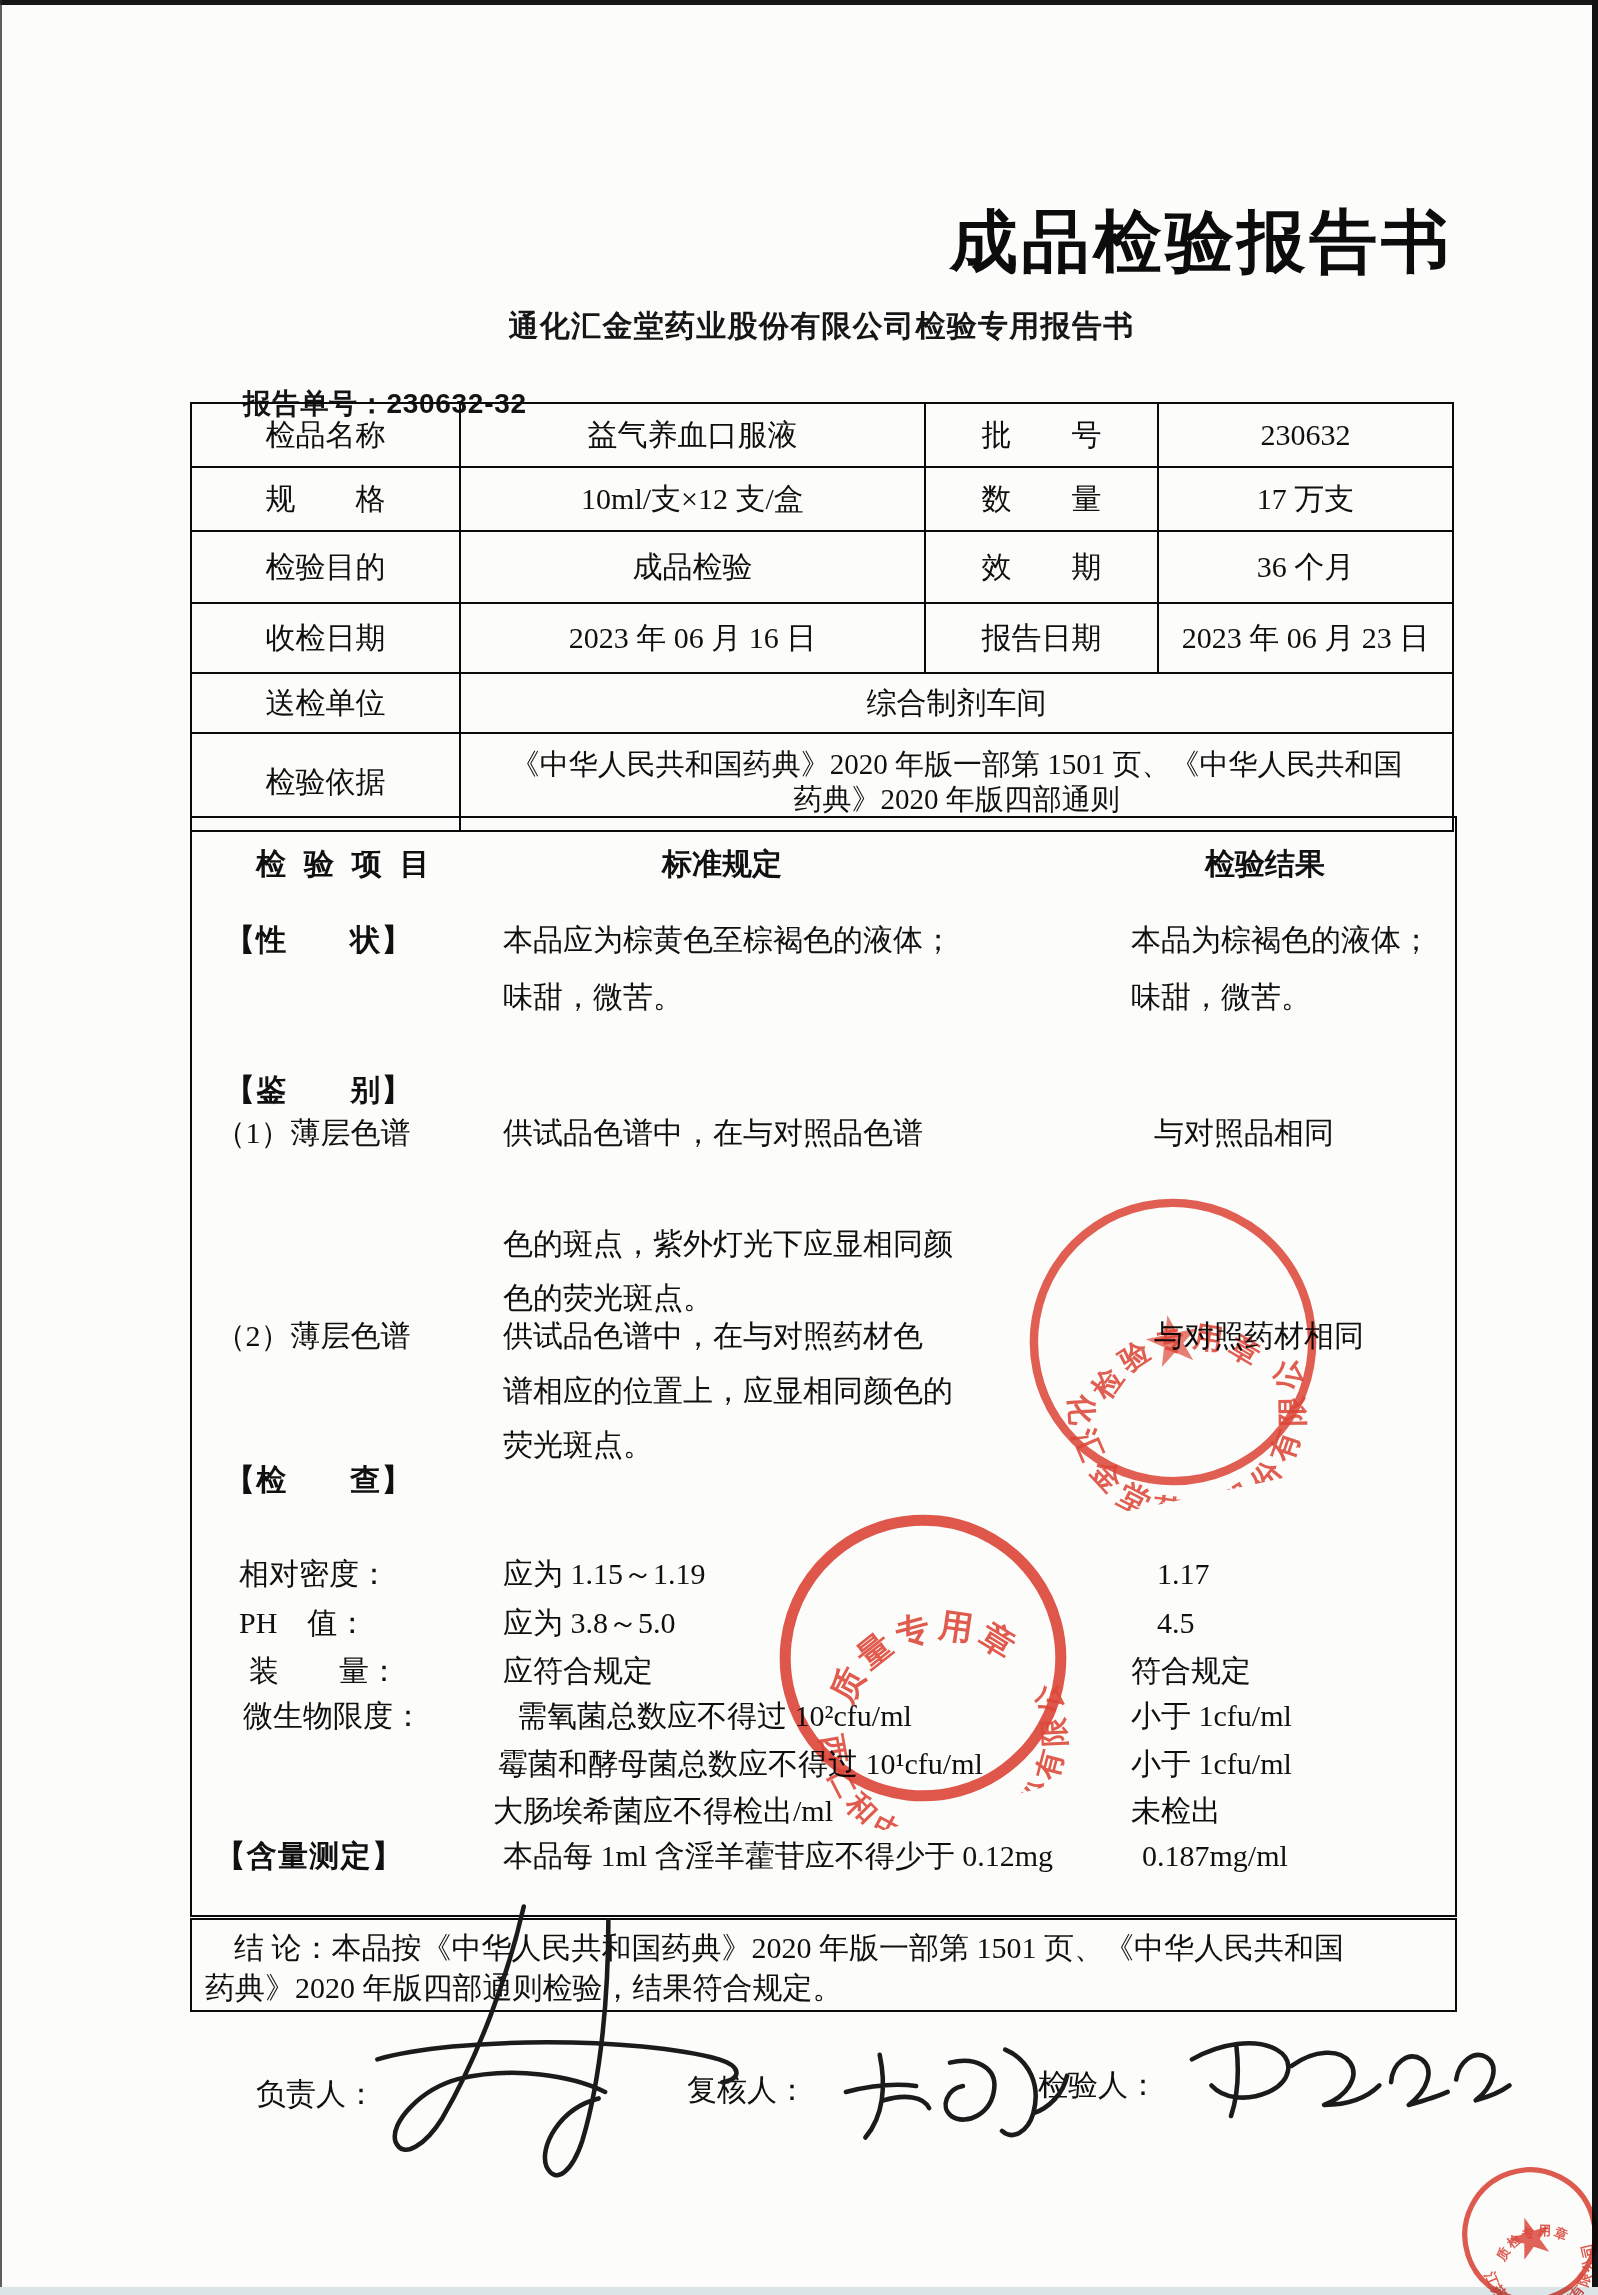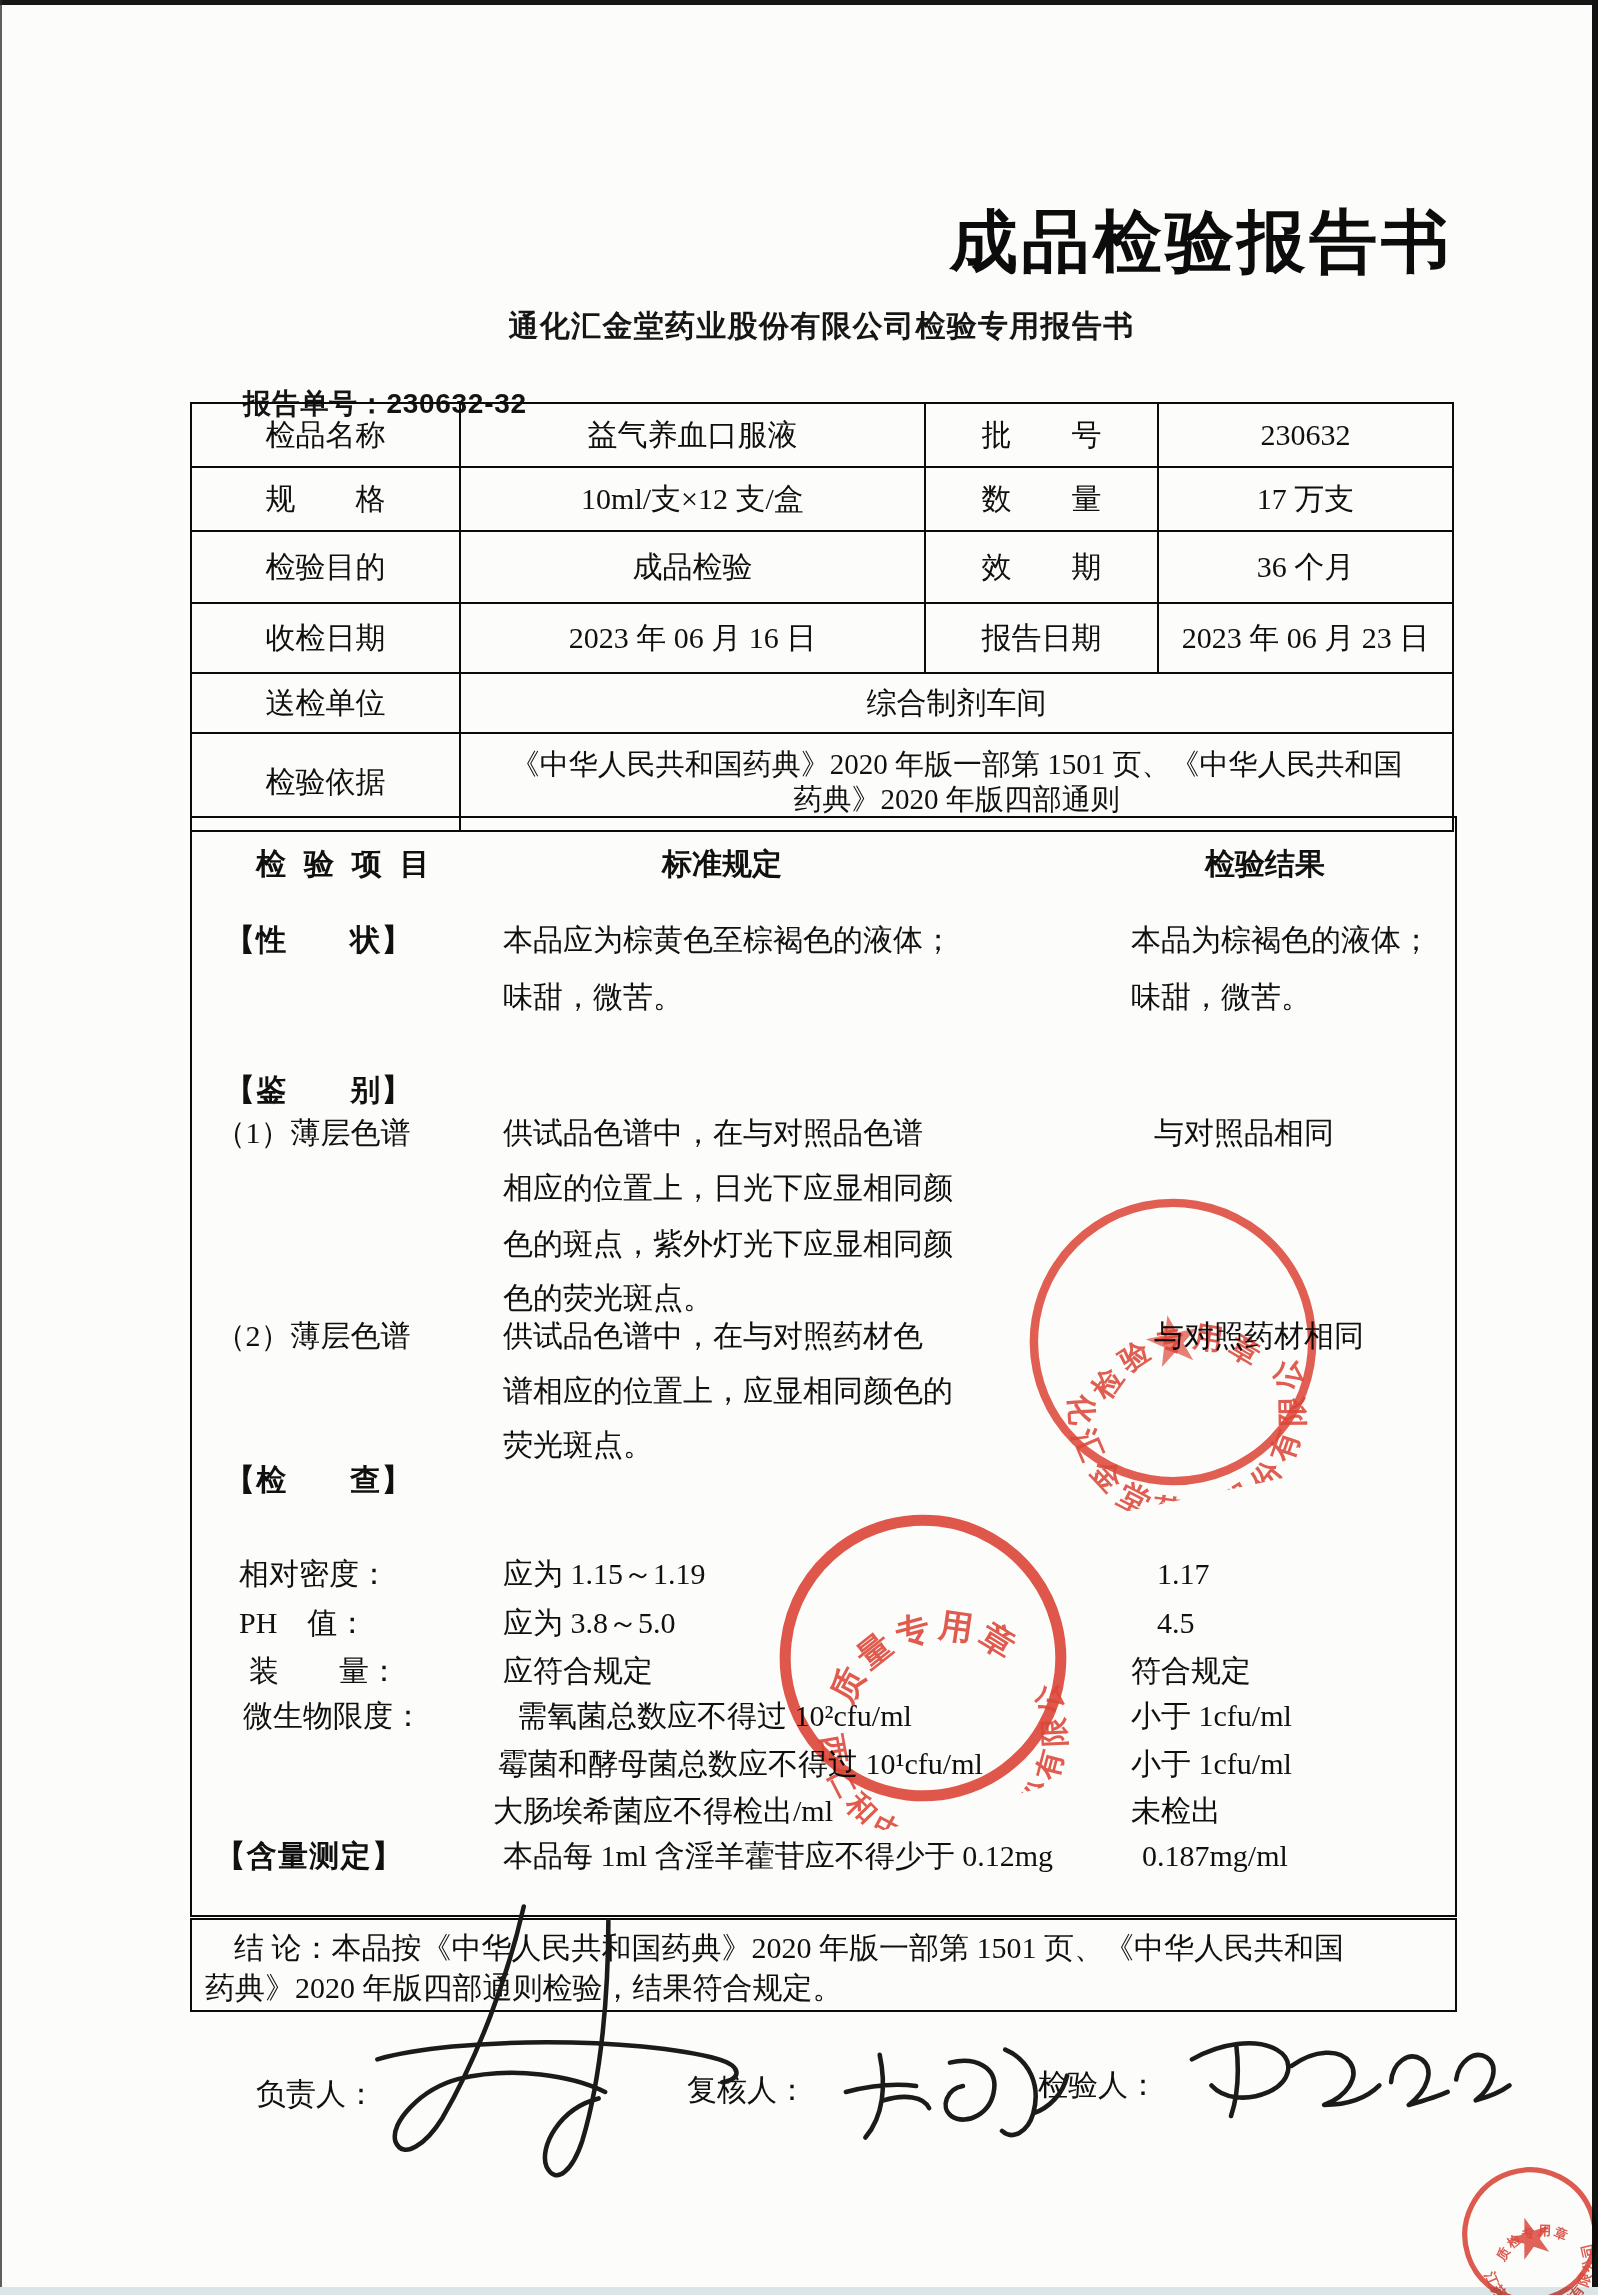--- a/index.html
+++ b/index.html
@@ -106,21 +106,20 @@
 
     <span class="t seclabel" style="left:33px;top:103px">【性　　状】</span>
     <span class="t" style="left:311px;top:103px">本品应为棕黄色至棕褐色的液体；</span>
     <span class="t" style="left:311px;top:160px">味甜，微苦。</span>
     <span class="t" style="left:939px;top:103px">本品为棕褐色的液体；</span>
     <span class="t" style="left:939px;top:160px">味甜，微苦。</span>
 
     <span class="t seclabel" style="left:33px;top:253px">【鉴　　别】</span>
     <span class="t" style="left:23.4px;top:296px">（1）薄层色谱</span>
     <span class="t" style="left:311px;top:296px">供试品色谱中，在与对照品色谱</span>
-    <span class="t" style="left:311px;top:351px">相应的位置上，日光下应显相同颜</span>
     <span class="t" style="left:311px;top:407px">色的斑点，紫外灯光下应显相同颜</span>
     <span class="t" style="left:311px;top:461px">色的荧光斑点。</span>
     <span class="t" style="left:962px;top:296px">与对照品相同</span>
     <span class="t" style="left:23.4px;top:499px">（2）薄层色谱</span>
     <span class="t" style="left:311px;top:554px">谱相应的位置上，应显相同颜色的</span>
     <span class="t" style="left:311px;top:499px">供试品色谱中，在与对照药材色</span>
     <span class="t" style="left:311px;top:608px">荧光斑点。</span>
     <span class="t" style="left:962px;top:499px">与对照药材相同</span>
 
     <span class="t seclabel" style="left:33px;top:643px">【检　　查】</span>

